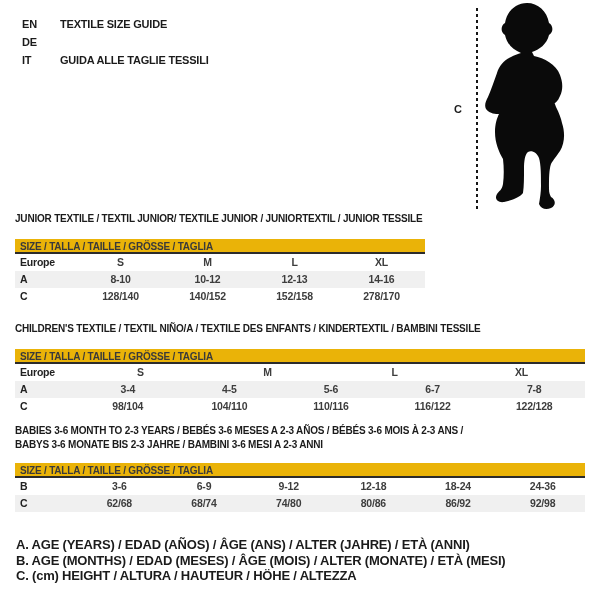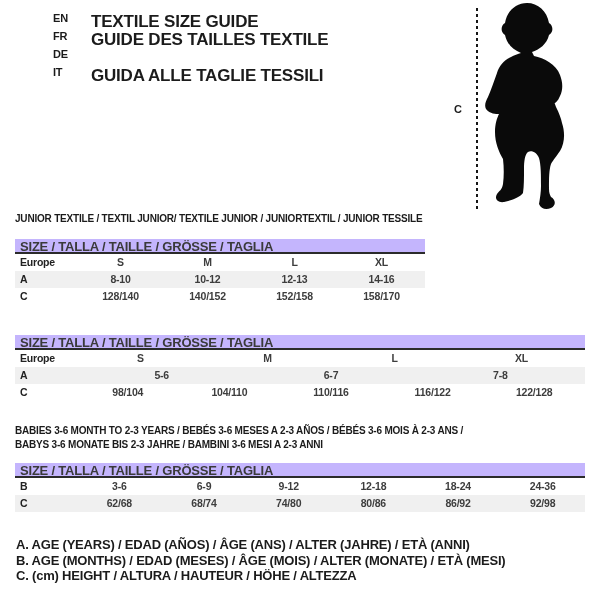--- a/index.html
+++ b/index.html
@@ -7,41 +7,41 @@
   body {
     position:relative;
     background:#ffffff;
     font-family:"Liberation Sans","DejaVu Sans",sans-serif;
     color:#1b1b1b;
     overflow:hidden;
     letter-spacing:-0.2px;
   }
   
   .lang-block { position:absolute; left:22px; top:12px; }
-  .lang-row { display:flex; height:18px; align-items:flex-start;margin-left:31px; }
+  .lang-row { display:flex; height:18px; align-items:flex-end; }
   .lang-code { width:38px; font-size:11px; font-weight:700; }
-  .lang-title { font-size:17px; font-weight:700; white-space:nowrap; }
+  .lang-title { font-size:11px; font-weight:700; white-space:nowrap; }
   
   .figure { position:absolute; left:440px; top:0; width:160px; height:218px; }
   .measure-line {
     position:absolute; left:36px; top:8px; width:2px; height:202px;
     background:repeating-linear-gradient(to bottom,#161616 0 3px,transparent 3px 6px);
   }
   .figure-label {
     position:absolute; left:14px; top:103px;
     font-size:11px; font-weight:700;
   }
   .baby-svg { position:absolute; left:42px; top:2px; }
   
   .size-table { position:absolute; left:15px; }
   .table-title { font-size:10px; font-weight:700; line-height:14px; white-space:nowrap; }
   .size-bar {
-    height:15px; line-height:15px; background:#c4b5fd;
+    height:15px; line-height:15px; background:#eab308;
     border-bottom:2px solid #2b2b2b;
-    font-size:13px; font-weight:700; color:#3a3a3a; padding-left:5px;
+    font-size:10px; font-weight:700; color:#3a3a3a; padding-left:5px;
   }
   .trow { display:flex; height:17px; line-height:17px; font-size:10.5px; }
   .trow.alt { background:#f0f0f0; }
   .tlabel { width:62px; padding-left:5px; font-weight:700; color:#222; }
   .tcell { flex:1; text-align:center; font-weight:700; color:#3d3d3d; }
   #table-junior   { top:212px; width:410px; }
   #table-children { top:322px; width:570px; }
   #table-babies   { top:424px; width:570px; }
   #table-junior .tgrid   { margin-top:13px; }
   #table-children .tgrid { margin-top:13px; }
@@ -50,24 +50,20 @@
   .legend { position:absolute; left:16px; top:537px; }
   .legend-line { font-size:13px; font-weight:700; line-height:15.5px; white-space:nowrap; }
 </style>
 </head>
 <body>
 
 <div class="lang-block">
   <div class="lang-row">
     <span class="lang-code">EN</span>
     <span class="lang-title">TEXTILE SIZE GUIDE</span>
-  </div>
-  <div class="lang-row">
-    <span class="lang-code">FR</span>
-    <span class="lang-title">GUIDE DES TAILLES TEXTILE</span>
   </div>
   <div class="lang-row">
     <span class="lang-code">DE</span>
   </div>
   <div class="lang-row">
     <span class="lang-code">IT</span>
     <span class="lang-title">GUIDA ALLE TAGLIE TESSILI</span>
   </div>
 </div>
 
@@ -134,37 +130,40 @@
       <span class="tcell">8-10</span>
       <span class="tcell">10-12</span>
       <span class="tcell">12-13</span>
       <span class="tcell">14-16</span>
     </div>
     <div class="trow">
       <span class="tlabel">C</span>
       <span class="tcell">128/140</span>
       <span class="tcell">140/152</span>
       <span class="tcell">152/158</span>
-      <span class="tcell">158/170</span>
+      <span class="tcell">278/170</span>
     </div>
   </div>
 </section>
 
 <section class="size-table" id="table-children">
+  <div class="table-title">CHILDREN'S TEXTILE / TEXTIL NIÑO/A / TEXTILE DES ENFANTS / KINDERTEXTIL / BAMBINI TESSILE</div>
   <div class="tgrid">
     <div class="size-bar">SIZE / TALLA / TAILLE / GRÖSSE / TAGLIA</div>
     <div class="trow">
       <span class="tlabel">Europe</span>
       <span class="tcell">S</span>
       <span class="tcell">M</span>
       <span class="tcell">L</span>
       <span class="tcell">XL</span>
     </div>
     <div class="trow alt">
       <span class="tlabel">A</span>
+      <span class="tcell">3-4</span>
+      <span class="tcell">4-5</span>
       <span class="tcell">5-6</span>
       <span class="tcell">6-7</span>
       <span class="tcell">7-8</span>
     </div>
     <div class="trow">
       <span class="tlabel">C</span>
       <span class="tcell">98/104</span>
       <span class="tcell">104/110</span>
       <span class="tcell">110/116</span>
       <span class="tcell">116/122</span>

